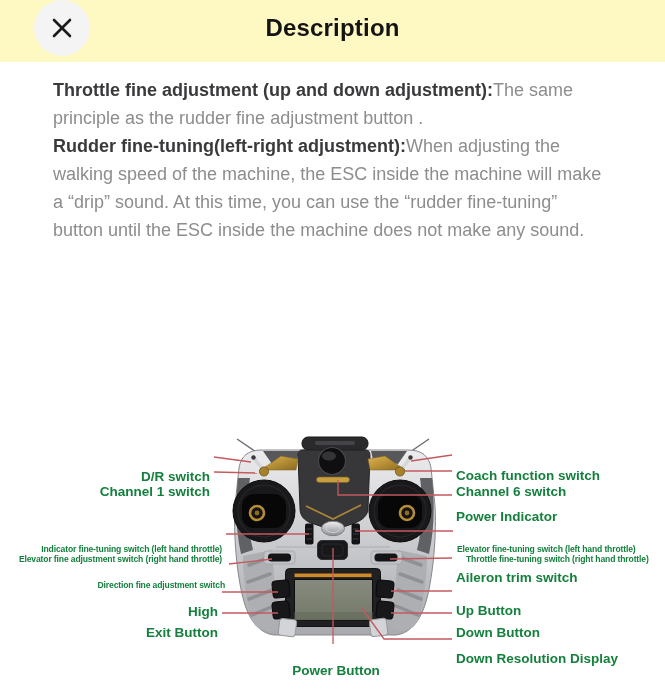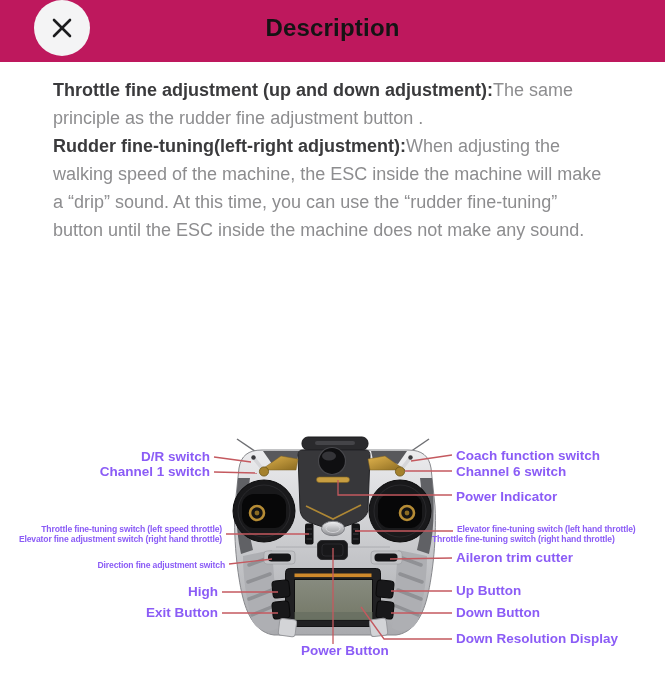--- a/index.html
+++ b/index.html
@@ -1,51 +1,51 @@
 <!DOCTYPE html>
 <html><head>
 <meta charset="utf-8">
 <style>
   html,body{margin:0;padding:0;background:#fff;}
   .page{position:relative;width:665px;height:699px;background:#ffffff;overflow:hidden;
         font-family:"Liberation Sans",sans-serif;}
 
   
-  .header{position:absolute;top:0;left:0;width:665px;height:62px;background:#be185d;}
+  .header{position:absolute;top:0;left:0;width:665px;height:62px;background:#fef9c3;}
   .close-btn{position:absolute;left:34px;top:0;width:56px;height:56px;border-radius:50%;
              background:#f4f4f5;display:flex;align-items:center;justify-content:center;cursor:pointer;}
   .page-title{position:absolute;top:14px;left:0;width:665px;text-align:center;
               font-size:24px;font-weight:700;color:#141414;letter-spacing:.2px;}
 
   
   .desc{position:absolute;left:53px;top:76px;width:556px;font-size:18px;line-height:28px;
         color:#8d8d8f;}
   .desc p{margin:0;}
   .desc .b{color:#3a3a3c;font-weight:700;}
 
   
   .diagram{position:absolute;top:420px;left:0;width:665px;height:279px;}
   .diagram svg{position:absolute;top:0;left:0;}
-  .lbl{position:absolute;font-weight:700;color:#8b5cf6;white-space:nowrap;
-       font-size:13.5px;line-height:14px;}
+  .lbl{position:absolute;font-weight:700;color:#15803d;white-space:nowrap;
+       font-size:13.5px;line-height:14px;margin-top:20px;}
   .lbl.sm{font-size:8.6px;line-height:10px;letter-spacing:-0.15px;}
   .lbl.r{text-align:right;}
   #lbl-dr{right:455px;top:30px}
   #lbl-ch5{right:455px;top:45px}
   #lbl-tfl{right:443px;top:104px}
   #lbl-efl{right:443px;top:114px}
   #lbl-dir{right:440px;top:140px}
   #lbl-menu{right:447px;top:165px}
   #lbl-exit{right:447px;top:186px}
-  #lbl-pwr{left:301px;top:224px;width:100px;}
+  #lbl-pwr{left:286px;top:224px;width:100px;text-align:center}
   #lbl-coach{left:456px;top:29px}
   #lbl-ch6{left:456px;top:45px}
   #lbl-pind{left:456px;top:70px}
   #lbl-efr{left:457px;top:104px}
-  #lbl-tfr{left:432px;top:114px}
+  #lbl-tfr{left:466px;top:114px}
   #lbl-ail{left:456px;top:131px}
   #lbl-up{left:456px;top:164px}
   #lbl-down{left:456px;top:186px}
   #lbl-disp{left:456px;top:212px}
 </style>
 </head>
 <body>
 
 <div class="page">
 
@@ -241,30 +241,30 @@
         <path d="M453,531 L355,531"></path>
         <path d="M452,558 L390,559"></path>
         <path d="M452,591 L391,591"></path>
         <path d="M452,613 L391,613"></path>
         <path d="M452,639 L384,639 L361,607"></path>
       </g>
     </svg>
 
     <div class="lbl r" id="lbl-dr">D/R switch</div>
     <div class="lbl r" id="lbl-ch5">Channel 1 switch</div>
-    <div class="lbl r sm" id="lbl-tfl">Throttle fine-tuning switch (left speed throttle)</div>
+    <div class="lbl r sm" id="lbl-tfl">Indicator fine-tuning switch (left hand throttle)</div>
     <div class="lbl r sm" id="lbl-efl">Elevator fine adjustment switch (right hand throttle)</div>
     <div class="lbl r sm" id="lbl-dir">Direction fine adjustment switch</div>
     <div class="lbl r" id="lbl-menu">High</div>
     <div class="lbl r" id="lbl-exit">Exit Button</div>
     <div class="lbl" id="lbl-pwr">Power Button</div>
     <div class="lbl" id="lbl-coach">Coach function switch</div>
     <div class="lbl" id="lbl-ch6">Channel 6 switch</div>
     <div class="lbl" id="lbl-pind">Power Indicator</div>
     <div class="lbl sm" id="lbl-efr">Elevator fine-tuning switch (left hand throttle)</div>
     <div class="lbl sm" id="lbl-tfr">Throttle fine-tuning switch (right hand throttle)</div>
-    <div class="lbl" id="lbl-ail">Aileron trim cutter</div>
+    <div class="lbl" id="lbl-ail">Aileron trim switch</div>
     <div class="lbl" id="lbl-up">Up Button</div>
     <div class="lbl" id="lbl-down">Down Button</div>
     <div class="lbl" id="lbl-disp">Down Resolution Display</div>
   </div>
 
 </div>
 
 </body></html>

